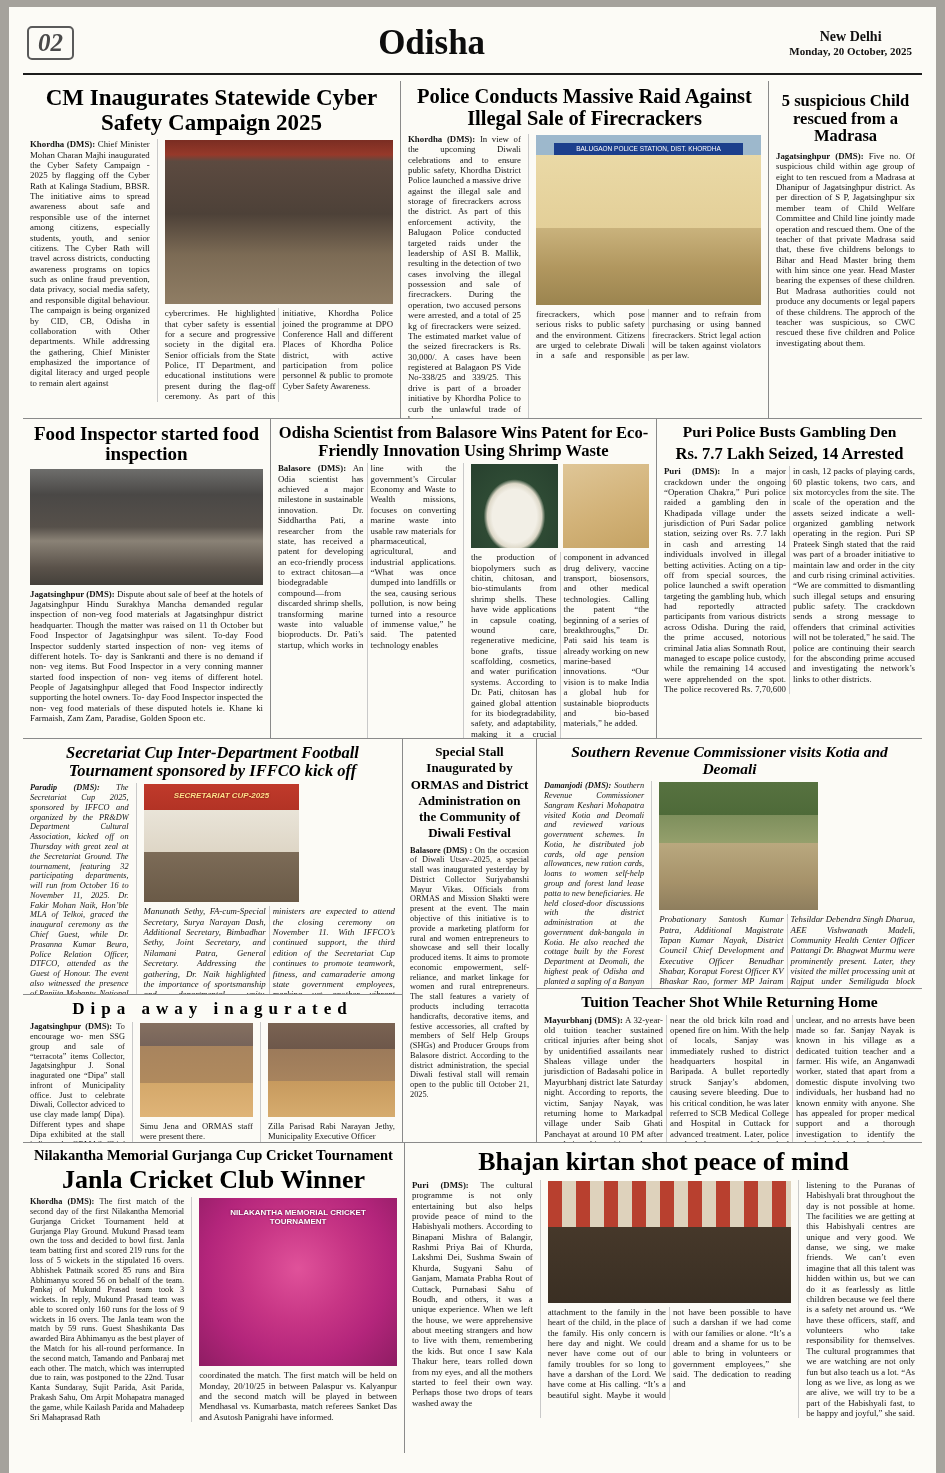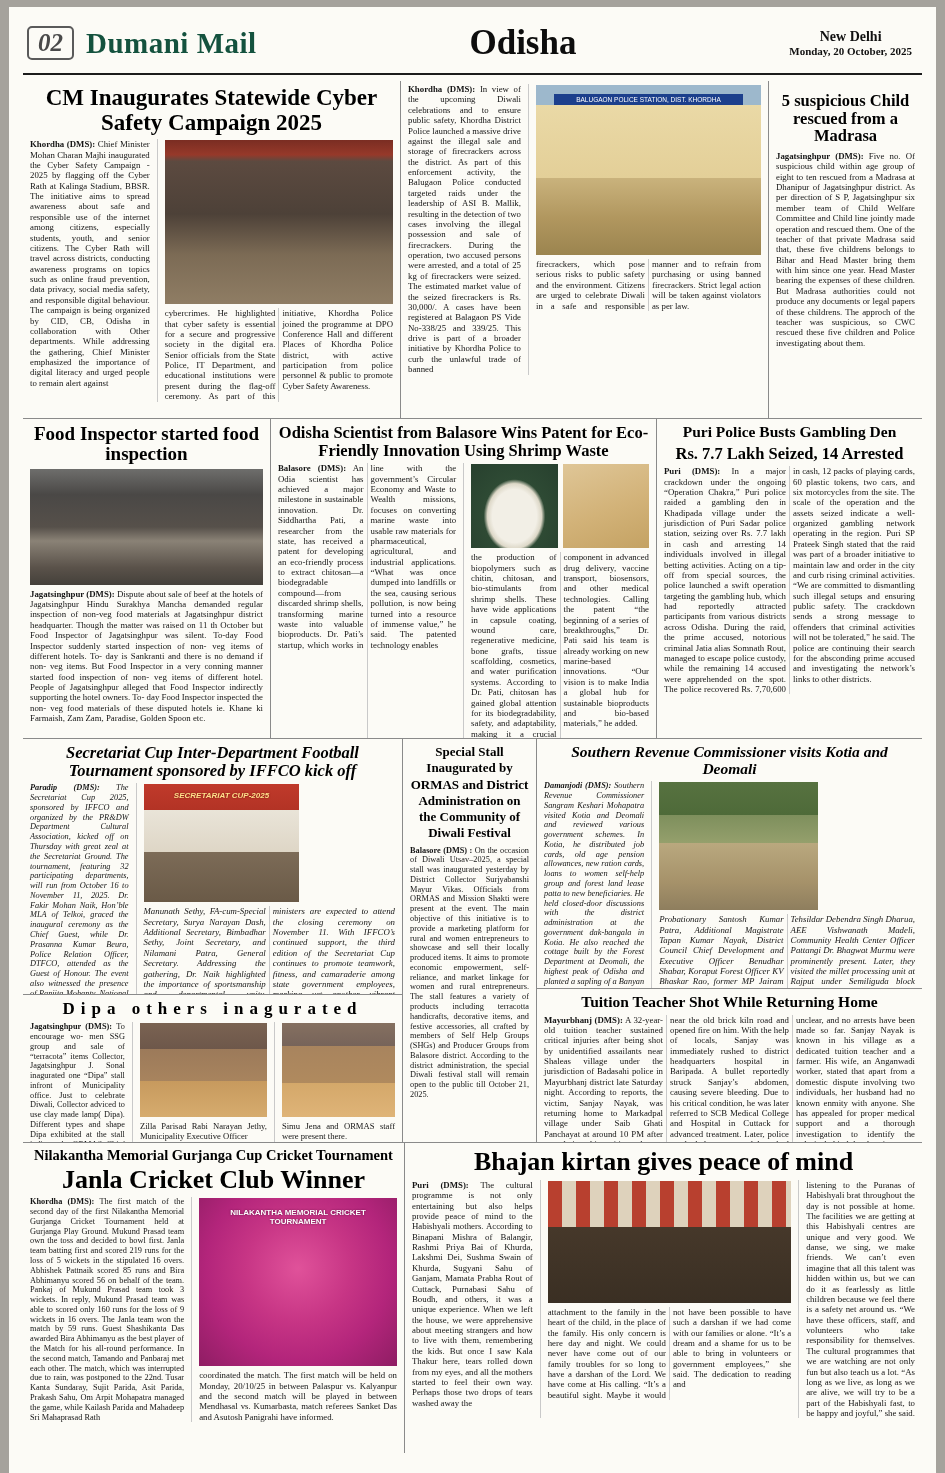--- a/index.html
+++ b/index.html
@@ -68,21 +68,20 @@
   .photo-narrow { width:62%; }
 </style>
 </head>
 <body>
 
 <div class="sheet">
 <div class="page">
 
   <header class="hdr">
     <div class="pagenum">02</div>
-    <div class="masthead">Dumani Mail</div>
     <div class="section">Odisha</div>
     <div class="hdate">
       <div class="city">New Delhi</div>
       <div class="date">Monday, 20 October, 2025</div>
     </div>
   </header>
 
   <section class="row r1">
 
     <article class="art bR" style="width:378px">
@@ -93,20 +92,21 @@
           <span>Chief Minister Mohan Charan Majhi inaugurated the Cyber Safety Campaign - 2025 by flagging off the Cyber Rath at Kalinga Stadium, BBSR. The initiative aims to spread awareness about safe and responsible use of the internet among citizens, especially students, youth, and senior citizens. The Cyber Rath will travel across districts, conducting awareness programs on topics such as online fraud prevention, data privacy, social media safety, and responsible digital behaviour. The campaign is being organized by CID, CB, Odisha in collaboration with Other departments. While addressing the gathering, Chief Minister emphasized the importance of digital literacy and urged people to remain alert against</span>
         </div>
         <div class="grow vsep">
           <div class="photo ph-cyber"></div>
           <div class="cols2 body">cybercrimes. He highlighted that cyber safety is essential for a secure and progressive society in the digital era. Senior officials from the State Police, IT Department, and educational institutions were present during the flag-off ceremony. As part of this initiative, Khordha Police joined the programme at DPO Conference Hall and different Places of Khordha Police district, with active participation from police personnel &amp; public to promote Cyber Safety Awareness.</div>
         </div>
       </div>
     </article>
 
     <article class="art bR" style="width:368px">
+      <h1 class="hl hl-20">Police Conducts Massive Raid Against Illegal Sale of Firecrackers</h1>
       <div class="flexrow">
         <div class="body" style="width:32%">
           <strong class="dateline">Khordha (DMS):</strong>
           <span>In view of the upcoming Diwali celebrations and to ensure public safety, Khordha District Police launched a massive drive against the illegal sale and storage of firecrackers across the district. As part of this enforcement activity, the Balugaon Police conducted targeted raids under the leadership of ASI B. Mallik, resulting in the detection of two cases involving the illegal possession and sale of firecrackers. During the operation, two accused persons were arrested, and a total of 25 kg of firecrackers were seized. The estimated market value of the seized firecrackers is Rs. 30,000/. A cases have been registered at Balagaon PS Vide No-338/25 and 339/25. This drive is part of a broader initiative by Khordha Police to curb the unlawful trade of banned</span>
         </div>
         <div class="grow vsep">
           <div class="photo ph-fire">
             <div class="ph-sign">BALUGAON POLICE STATION, DIST. KHORDHA</div>
           </div>
           <div class="cols2 body">firecrackers, which pose serious risks to public safety and the environment. Citizens are urged to celebrate Diwali in a safe and responsible manner and to refrain from purchasing or using banned firecrackers. Strict legal action will be taken against violators as per law.</div>
@@ -174,33 +174,33 @@
           <div class="grow vsep">
             <div class="photo ph-secr photo-narrow">
               <div class="ph-banner">SECRETARIAT CUP-2025</div>
             </div>
             <div class="cols2 body">Manunath Sethy, FA-cum-Special Secretary, Surya Narayan Dash, Additional Secretary, Bimbadhar Sethy, Joint Secretary, and Nilamani Patra, General Secretary. Addressing the gathering, Dr. Naik highlighted the importance of sportsmanship and departmental unity, announcing that Chief Minister Mohan Charan Majhi and other ministers are expected to attend the closing ceremony on November 11. With IFFCO’s continued support, the third edition of the Secretariat Cup continues to promote teamwork, fitness, and camaraderie among state government employees, marking yet another vibrant chapter in the Secretariat’s sporting tradition.</div>
           </div>
         </div>
       </article>
 
       <article class="art grow">
-        <h1 class="hl hl-dipa">Dipa others inagurated</h1>
+        <h1 class="hl hl-dipa">Dipa away inagurated</h1>
         <div class="flexrow">
           <div class="body sm" style="width:26%">
             <strong class="dateline">Jagatsinghpur (DMS):</strong>
             <span>To encourage wo- men SSG group and sale of “terracota” items Collector, Jagatsinghpur J. Sonal inagurated one “Dipa” stall infront of Municipality office. Just to celebrate Diwali, Collector adviced to use clay made lamp( Dipa). Different types and shape Dipa exhibited at the stall indicates by ORMAS. Chief Executive of</span>
           </div>
+          <figure class="vsep grow">
+            <div class="photo ph-dipa2"></div>
+            <figcaption class="caption">Simu Jena and ORMAS staff were present there.</figcaption>
+          </figure>
           <figure class="vsep" style="width:37%">
             <div class="photo ph-dipa1"></div>
             <figcaption class="caption">Zilla Parisad Rabi Narayan Jethy, Municipality Executive Officer</figcaption>
-          </figure>
-          <figure class="vsep grow">
-            <div class="photo ph-dipa2"></div>
-            <figcaption class="caption">Simu Jena and ORMAS staff were present there.</figcaption>
           </figure>
         </div>
       </article>
     </div>
 
     <article class="art bR" style="width:134px">
       <h1 class="hl hl-12s">Special Stall Inaugurated by ORMAS and District Administration on the Community of Diwali Festival</h1>
       <div class="body sm">
         <strong class="dateline">Balasore (DMS) :</strong>
         <span>On the occasion of Diwali Utsav–2025, a special stall was inaugurated yesterday by District Collector Surjyabanshi Mayur Vikas. Officials from ORMAS and Mission Shakti were present at the event. The main objective of this initiative is to provide a marketing platform for rural and women entrepreneurs to showcase and sell their locally produced items. It aims to promote economic empowerment, self-reliance, and market linkage for women and rural entrepreneurs. The stall features a variety of products including terracotta handicrafts, decorative items, and festive accessories, all crafted by members of Self Help Groups (SHGs) and Producer Groups from Balasore district. According to the district administration, the special Diwali festival stall will remain open to the public till October 21, 2025.</span>
@@ -245,21 +245,21 @@
         <div class="grow vsep">
           <div class="photo ph-cric">
             <div class="ph-banner white">NILAKANTHA MEMORIAL CRICKET TOURNAMENT</div>
           </div>
           <div class="body">coordinated the match. The first match will be held on Monday, 20/10/25 in between Palaspur vs. Kalyanpur and the second match will be played in between Mendhasal vs. Kumarbasta, match referees Sanket Das and Asutosh Panigrahi have informed.</div>
         </div>
       </div>
     </article>
 
     <article class="art grow">
-      <h1 class="hl hl-26">Bhajan kirtan gives peace of mind</h1>
+      <h1 class="hl hl-26">Bhajan kirtan shot peace of mind</h1>
       <div class="flexrow">
         <div class="body" style="width:24%">
           <strong class="dateline">Puri (DMS):</strong>
           <span>The cultural programme is not only entertaining but also helps provide peace of mind to the Habishyali mothers. According to Binapani Mishra of Balangir, Rashmi Priya Bai of Khurda, Lakshmi Dei, Sushma Swain of Khurda, Sugyani Sahu of Ganjam, Mamata Prabha Rout of Cuttack, Purnabasi Sahu of Boudh, and others, it was a unique experience. When we left the house, we were apprehensive about meeting strangers and how to live with them, remembering the kids. But once I saw Kala Thakur here, tears rolled down from my eyes, and all the mothers started to feel their own way. Perhaps those two drops of tears washed away the</span>
         </div>
         <div class="vsep" style="width:50%">
           <div class="photo ph-bhaj"></div>
           <div class="cols2 body">attachment to the family in the heart of the child, in the place of the family. His only concern is here day and night. We could never have come out of our family troubles for so long to have a darshan of the Lord. We have come at His calling. “It’s a beautiful sight. Maybe it would not have been possible to have such a darshan if we had come with our families or alone. “It’s a dream and a shame for us to be able to bring in volunteers or government employees,” she said. The dedication to reading and</div>
         </div>
         <div class="grow vsep body">

